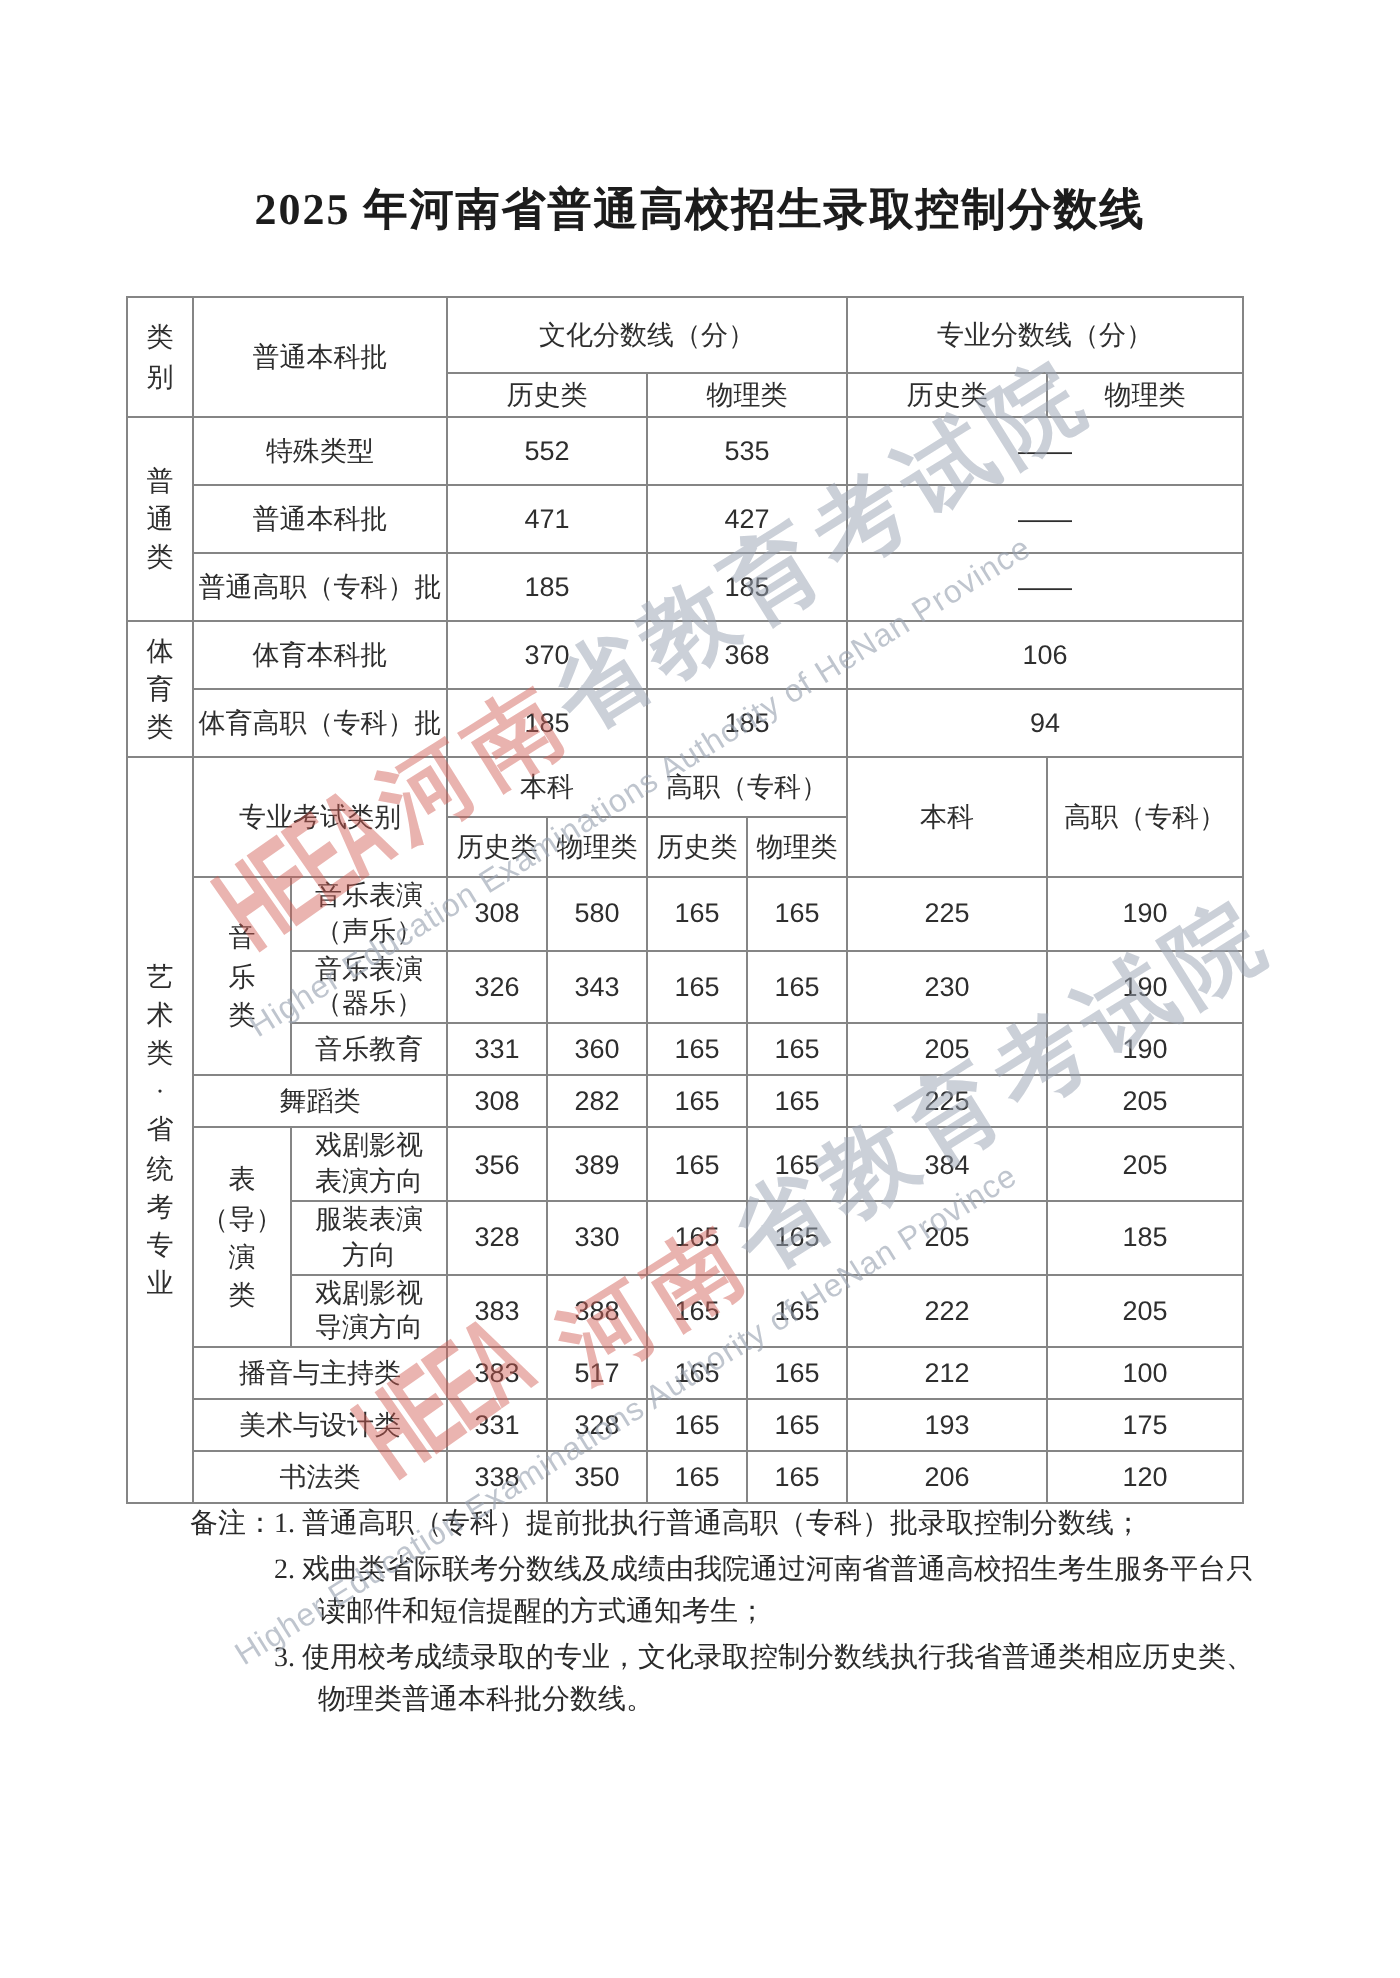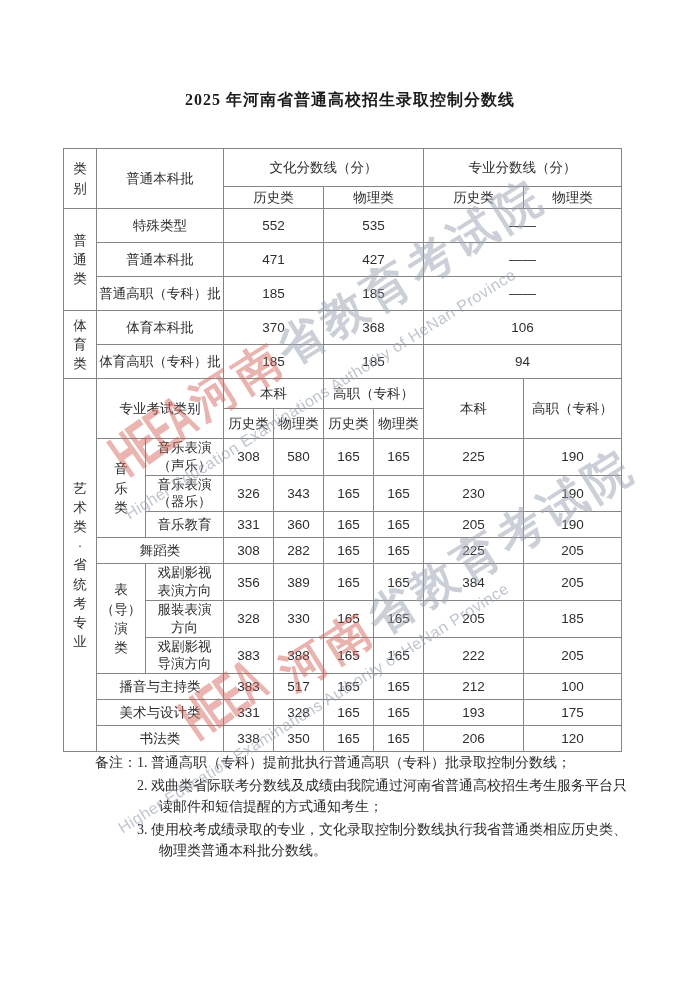--- a/index.html
+++ b/index.html
@@ -2,21 +2,21 @@
 <html><head>
 <meta charset="utf-8">
 <style>
   html,body { margin:0; padding:0; }
   body {
     width:700px; height:989px; background:#ffffff; position:relative; overflow:hidden;
     font-family:"Liberation Serif","DejaVu Serif",serif; color:#2e2e2e;
   }
   .page-title {
     position:absolute; left:0; top:90px; width:700px; text-align:center;
-    font-size:16px; font-weight:bold; letter-spacing:1px; color:#1c1c1c;
+    font-size:22px; font-weight:bold; letter-spacing:1px; color:#1c1c1c;
   }
   table.scores {
     position:absolute; left:63px; top:148px; width:558px;
     border-collapse:collapse; table-layout:fixed;
   }
   table.scores td {
     border:1px solid #858585; text-align:center; vertical-align:middle;
     font-size:13.5px; padding:0; color:#2e2e2e;
   }
   .rh1 { height:38px; } .rh2 { height:22px; }

